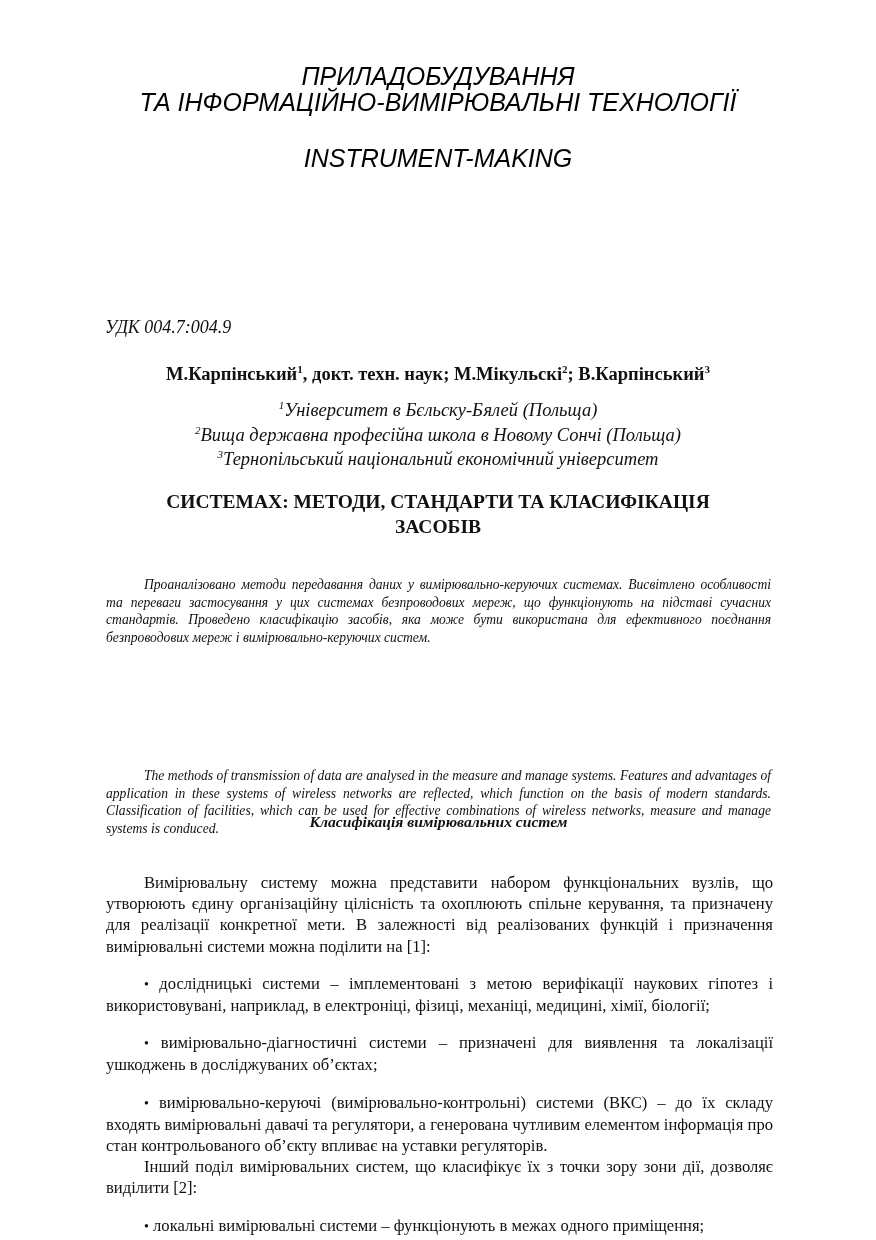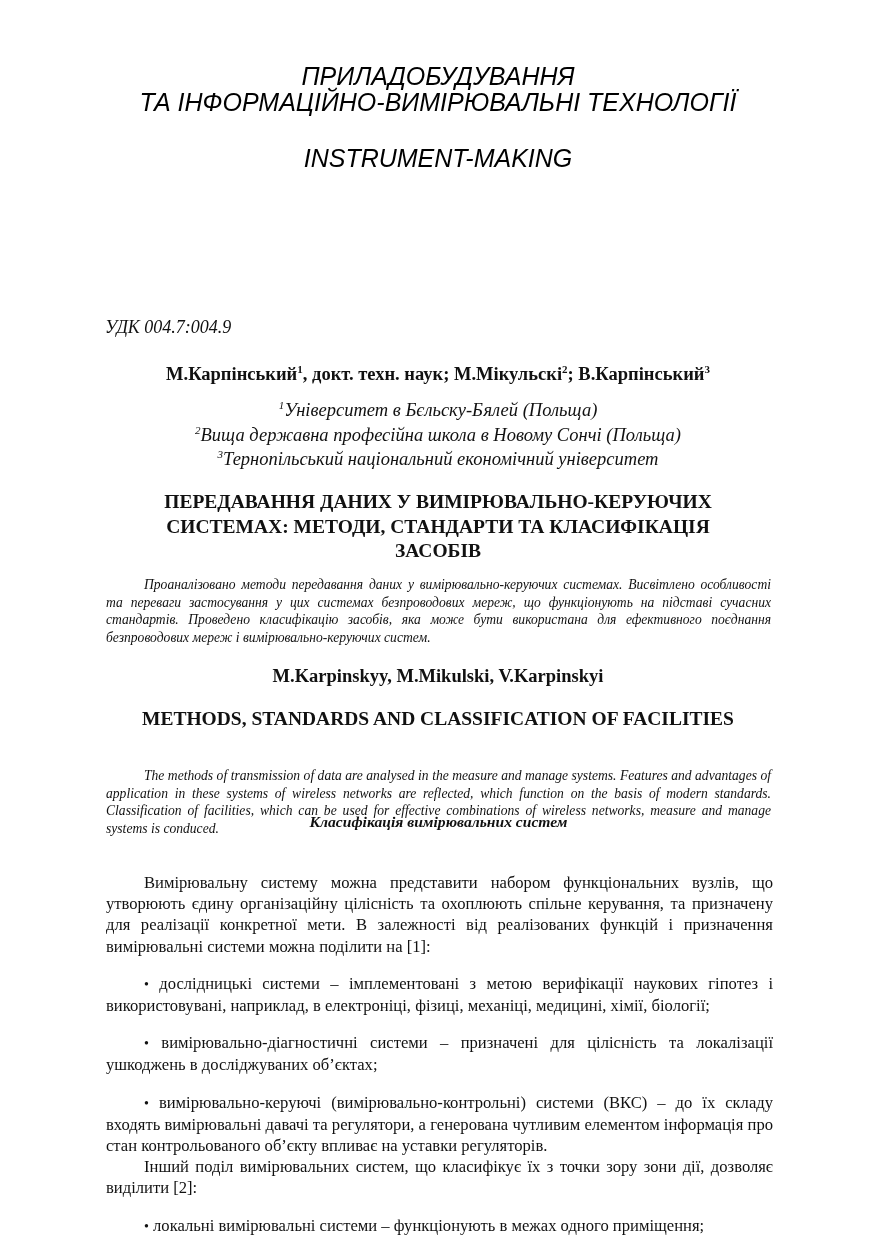--- a/index.html
+++ b/index.html
@@ -71,39 +71,36 @@
     <span>М.Карпінський</span><sup>1</sup><span>, докт. техн. наук; </span><span>М.Мікульскі</span><sup>2</sup><span>; </span><span>В.Карпінський</span><sup>3</sup>
   </div>
 
   <div class="abs affil">
     <div><sup>1</sup><span>Університет в Бєльску-Бялей (Польща)</span></div>
     <div><sup>2</sup><span>Вища державна професійна школа в Новому Сончі (Польща)</span></div>
     <div><sup>3</sup><span>Тернопільський національний економічний університет</span></div>
   </div>
 
   <div class="abs title" style="top:490px;">
-    <div>ПЕРЕДАВАННЯ ДАНИХ У ВИМІРЮВАЛЬНО-КЕРУЮЧИХ</div>
     <div>СИСТЕМАХ: МЕТОДИ, СТАНДАРТИ ТА КЛАСИФІКАЦІЯ</div>
     <div>ЗАСОБІВ</div>
   </div>
 
   <div class="abs abstract last" style="top:576px;">Проаналізовано методи передавання даних у вимірювально-керуючих системах. Висвітлено особливості та переваги застосування у цих системах безпроводових мереж, що функціонують на підставі сучасних стандартів. Проведено класифікацію засобів, яка може бути використана для ефективного поєднання безпроводових мереж і вимірювально-керуючих систем.</div>
 
-  <div class="abs eng-authors">M.Karpinskyy, M.Mikulski, V.Karpinskyi</div>
 
   <div class="abs title" style="top:707px;">
-    <div>METHODS, STANDARDS AND CLASSIFICATION OF FACILITIES</div>
   </div>
 
   <div class="abs abstract last" style="top:767px;">The methods of transmission of data are analysed in the measure and manage systems. Features and advantages of application in these systems of wireless networks are reflected, which function on the basis of modern standards. Classification of facilities, which can be used for effective combinations of wireless networks, measure and manage systems is conduced.</div>
 
   <div class="abs section-head">Класифікація вимірювальних систем</div>
 
   <div class="abs body-text" style="top:872px;">
     <p><span>Вимірювальну систему можна представити набором функціональних вузлів, що утворюють єдину організаційну цілісність та охоплюють спільне керування, та призначену для реалізації конкретної мети. В залежності від реалізованих функцій і призначення вимірювальні системи можна поділити на [1]:</span></p>
     <p class="gap"><span class="bullet-dot">•</span> <span>дослідницькі системи – імплементовані з метою верифікації наукових гіпотез і використовувані, наприклад, в електроніці, фізиці, механіці, медицині, хімії, біології;</span></p>
-    <p class="gap"><span class="bullet-dot">•</span> <span>вимірювально-діагностичні системи – призначені для цілісність та локалізації ушкоджень в досліджуваних об’єктах;</span></p>
+    <p class="gap"><span class="bullet-dot">•</span> <span>вимірювально-діагностичні системи – призначені для виявлення та локалізації ушкоджень в досліджуваних об’єктах;</span></p>
     <p class="gap"><span class="bullet-dot">•</span> <span>вимірювально-керуючі (вимірювально-контрольні) системи (ВКС) – до їх складу входять вимірювальні давачі та регулятори, а генерована чутливим елементом інформація про стан контрольованого об’єкту впливає на уставки регуляторів.</span></p>
     <p><span>Інший поділ вимірювальних систем, що класифікує їх з точки зору зони дії, дозволяє виділити [2]:</span></p>
     <p class="gap"><span class="bullet-dot">•</span> <span>локальні вимірювальні системи – функціонують в межах одного приміщення;</span></p>
   </div>
 
 </div>
 
 </body></html>

